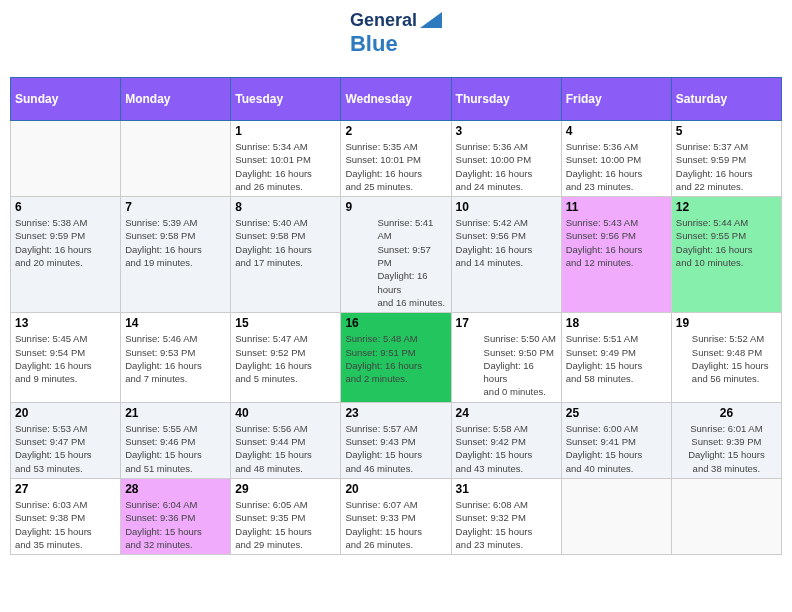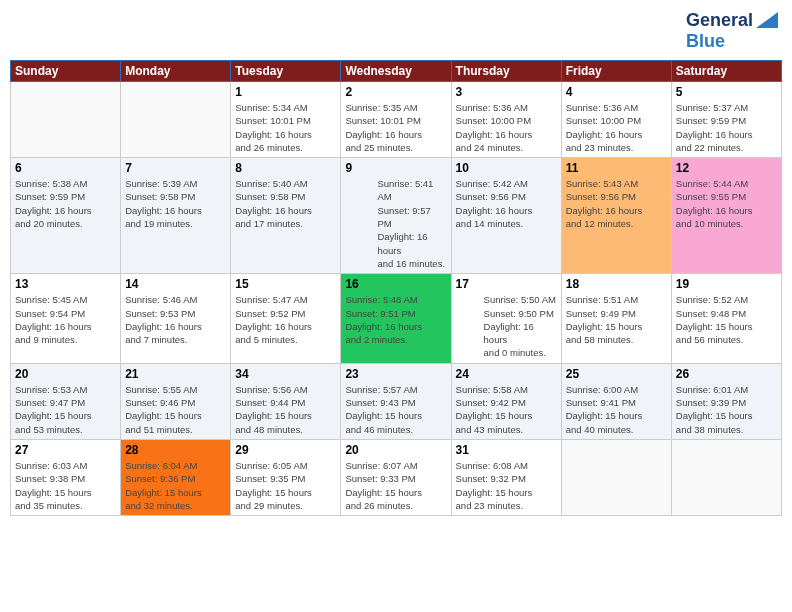--- a/index.html
+++ b/index.html
@@ -5,23 +5,23 @@
     * { box-sizing: border-box; margin: 0; padding: 0; }
     body {
       font-family: Arial, sans-serif;
       background: #fff;
       width: 792px;
       min-height: 612px;
       padding: 10px;
     }
     .header-area {
       display: flex;
-      justify-content: flex-end;
+      justify-content: center;
       align-items: flex-start;
-      margin-bottom: 8px;
+      margin-bottom: 20px;
       padding: 0 4px;
     }
     .logo {
       display: flex;
       flex-direction: column;
       align-items: flex-start;
     }
     .logo-line {
       display: flex;
       align-items: center;
@@ -38,25 +38,25 @@
     .location-title {
       font-size: 14px;
       color: #333;
     }
     .calendar {
       width: 100%;
       border-collapse: collapse;
       border: 1px solid #ccc;
     }
     .calendar th {
-      background-color: #7f1d1d;
+      background-color: #8b5cf6;
       color: #fff;
       font-size: 12px;
       font-weight: bold;
-      padding: 3px 4px;
+      padding: 14px 4px;
       text-align: left;
       border: 1px solid #2e6db4;
     }
     .calendar td {
       vertical-align: top;
       border: 1px solid #ccc;
       padding: 3px 4px;
       width: 110px;
       min-height: 70px;
       font-size: 10px;
@@ -89,21 +89,21 @@
 
 <div class="header-area">
   <div class="logo">
     <div class="logo-line">
       <span style="font-size:18px;font-weight:bold;color:#1a3a6b;">General</span>
       <svg width="22" height="16" viewBox="0 0 22 16" style="margin-left:1px;margin-top:-2px;">
         <polygon points="0,16 22,0 22,16" fill="#2e7abf"></polygon>
       </svg>
     </div>
     <div>
-      <span style="font-size:18px;font-weight:bold;color:#2e7abf;">Blue</span>
+      <span style="font-size:22px;font-weight:bold;color:#2e7abf;">Blue</span>
     </div>
   </div>
   <div class="title-area">
     <div class="month-title"></div>
     <div class="location-title"></div>
   </div>
 </div>
 
 <table class="calendar">
   <thead>
@@ -186,28 +186,28 @@
 Daylight: 16 hours
 and 16 minutes.</div>
         </td>
         <td style="background: rgb(240, 244, 248);">
           <div class="day-number">10</div>
           <div class="day-info" style="white-space: pre-line;">Sunrise: 5:42 AM
 Sunset: 9:56 PM
 Daylight: 16 hours
 and 14 minutes.</div>
         </td>
-        <td style="background: #fdba74;">
+        <td style="background: #f0abfc;">
           <div class="day-number">11</div>
           <div class="day-info" style="white-space: pre-line;">Sunrise: 5:43 AM
 Sunset: 9:56 PM
 Daylight: 16 hours
 and 12 minutes.</div>
         </td>
-        <td style="background: #f9a8d4;">
+        <td style="background: #86efac;">
           <div class="day-number">12</div>
           <div class="day-info" style="white-space: pre-line;">Sunrise: 5:44 AM
 Sunset: 9:55 PM
 Daylight: 16 hours
 and 10 minutes.</div>
         </td>
       </tr>
       <tr>
         <td style="background: rgb(255, 255, 255);">
           <div class="day-number">13</div>
@@ -246,21 +246,21 @@
         </td>
         <td style="background: rgb(255, 255, 255);">
           <div class="day-number">18</div>
           <div class="day-info" style="white-space: pre-line;">Sunrise: 5:51 AM
 Sunset: 9:49 PM
 Daylight: 15 hours
 and 58 minutes.</div>
         </td>
         <td style="background: rgb(255, 255, 255);">
           <div class="day-number">19</div>
-          <div class="day-info" style="white-space: pre-line;">Sunrise: 5:52 AM
+          <div class="day-info" style="white-space: pre-line; margin-left: 16px;">Sunrise: 5:52 AM
 Sunset: 9:48 PM
 Daylight: 15 hours
 and 56 minutes.</div>
         </td>
       </tr>
       <tr>
         <td style="background: rgb(240, 244, 248);">
           <div class="day-number">20</div>
           <div class="day-info" style="white-space: pre-line;">Sunrise: 5:53 AM
 Sunset: 9:47 PM
@@ -268,21 +268,21 @@
 and 53 minutes.</div>
         </td>
         <td style="background: rgb(240, 244, 248);">
           <div class="day-number">21</div>
           <div class="day-info" style="white-space: pre-line;">Sunrise: 5:55 AM
 Sunset: 9:46 PM
 Daylight: 15 hours
 and 51 minutes.</div>
         </td>
         <td style="background: rgb(240, 244, 248);">
-          <div class="day-number">34</div>
+          <div class="day-number">40</div>
           <div class="day-info" style="white-space: pre-line;">Sunrise: 5:56 AM
 Sunset: 9:44 PM
 Daylight: 15 hours
 and 48 minutes.</div>
         </td>
         <td style="background: rgb(240, 244, 248);">
           <div class="day-number">23</div>
           <div class="day-info" style="white-space: pre-line;">Sunrise: 5:57 AM
 Sunset: 9:43 PM
 Daylight: 15 hours
@@ -295,37 +295,37 @@
 Daylight: 15 hours
 and 43 minutes.</div>
         </td>
         <td style="background: rgb(240, 244, 248);">
           <div class="day-number">25</div>
           <div class="day-info" style="white-space: pre-line;">Sunrise: 6:00 AM
 Sunset: 9:41 PM
 Daylight: 15 hours
 and 40 minutes.</div>
         </td>
-        <td style="background: rgb(240, 244, 248);">
+        <td style="background: rgb(240, 244, 248); text-align: center;">
           <div class="day-number">26</div>
           <div class="day-info" style="white-space: pre-line;">Sunrise: 6:01 AM
 Sunset: 9:39 PM
 Daylight: 15 hours
 and 38 minutes.</div>
         </td>
       </tr>
       <tr>
         <td style="background: rgb(255, 255, 255);">
           <div class="day-number">27</div>
           <div class="day-info" style="white-space: pre-line;">Sunrise: 6:03 AM
 Sunset: 9:38 PM
 Daylight: 15 hours
 and 35 minutes.</div>
         </td>
-        <td style="background: #f97316;">
+        <td style="background: #f0abfc;">
           <div class="day-number">28</div>
           <div class="day-info" style="white-space: pre-line;">Sunrise: 6:04 AM
 Sunset: 9:36 PM
 Daylight: 15 hours
 and 32 minutes.</div>
         </td>
         <td style="background: rgb(255, 255, 255);">
           <div class="day-number">29</div>
           <div class="day-info" style="white-space: pre-line;">Sunrise: 6:05 AM
 Sunset: 9:35 PM

